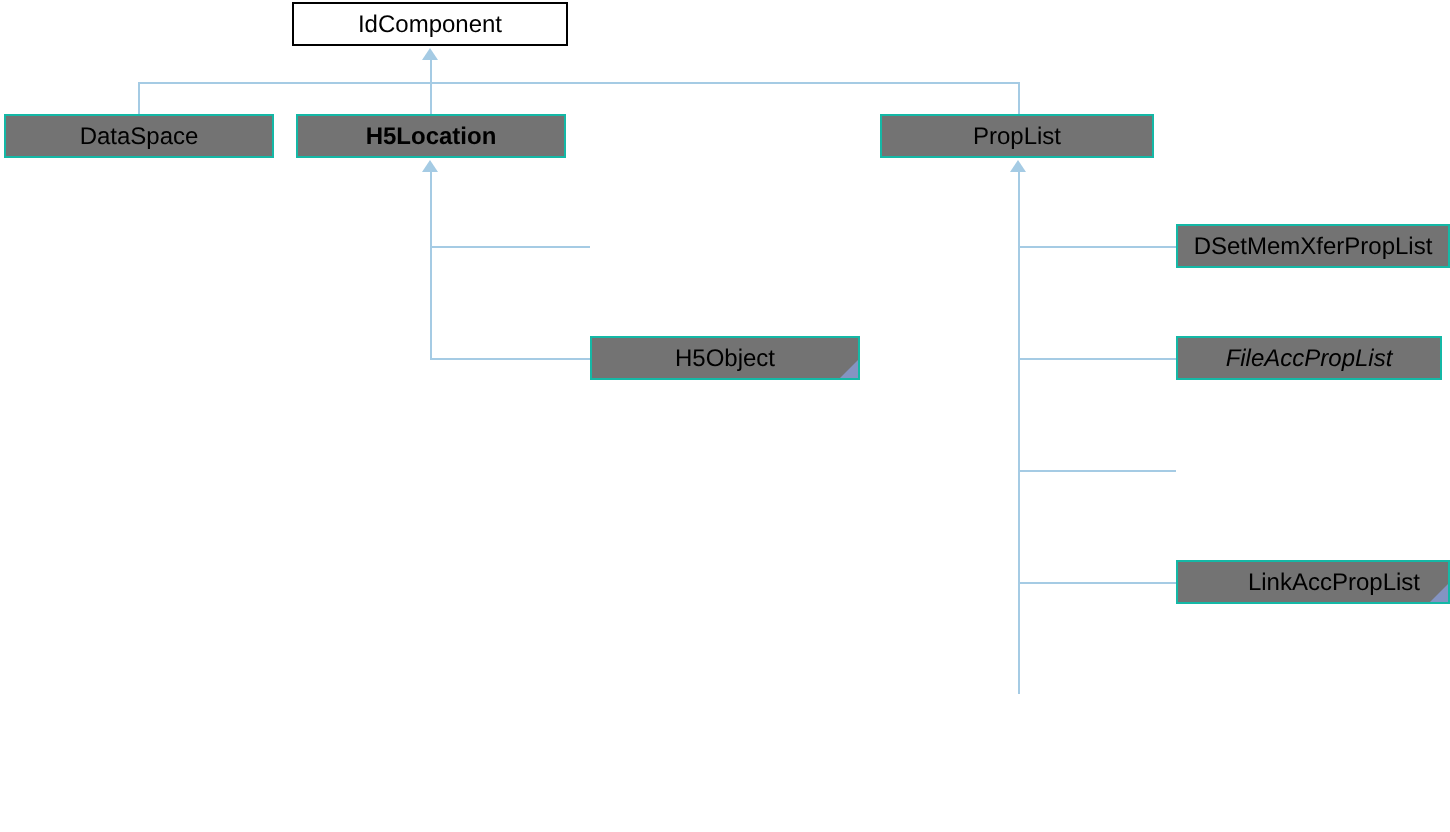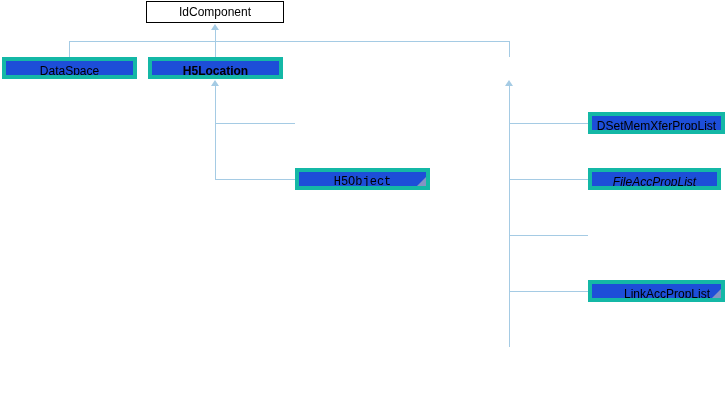--- a/index.html
+++ b/index.html
@@ -9,22 +9,22 @@
     background:#ffffff;
     font-family:"Liberation Sans",sans-serif;
     font-size:12px;
     color:#000;
     overflow:hidden;
   }
   .node{
     position:absolute;
     box-sizing:border-box;
     height:22px;
-    background:#1d4ed8;
-    border:4px solid #14b8a6;
+    background:#737373;
+    border:1px solid #14b8a6;
     text-align:center;
     line-height:20px;
     white-space:nowrap;
     overflow:hidden;
     cursor:pointer;
   }
   .node.root{
     background:#ffffff;
     border:1px solid #000000;
   }
@@ -74,23 +74,26 @@
   </div>
 
   <div class="node" style="left:2px;top:57px;width:135px;">
     <span>DataSpace</span>
   </div>
 
   <div class="node" style="left:148px;top:57px;width:135px;font-weight:bold;">
     <span>H5Location</span>
   </div>
 
+  <div class="node" style="left:440px;top:57px;width:137px;">
+    <span>PropList</span>
+  </div>
 
 
-  <div class="node" style="left:295px;top:168px;width:135px;font-family:Liberation Mono, monospace;">
+  <div class="node" style="left:295px;top:168px;width:135px;">
     <span>H5Object</span>
     <i class="fold"></i>
   </div>
 
   <div class="node" style="left:588px;top:112px;width:137px;">
     <span>DSetMemXferPropList</span>
   </div>
 
   <div class="node" style="left:588px;top:168px;width:133px;font-style:italic;">
     <span>FileAccPropList</span>

